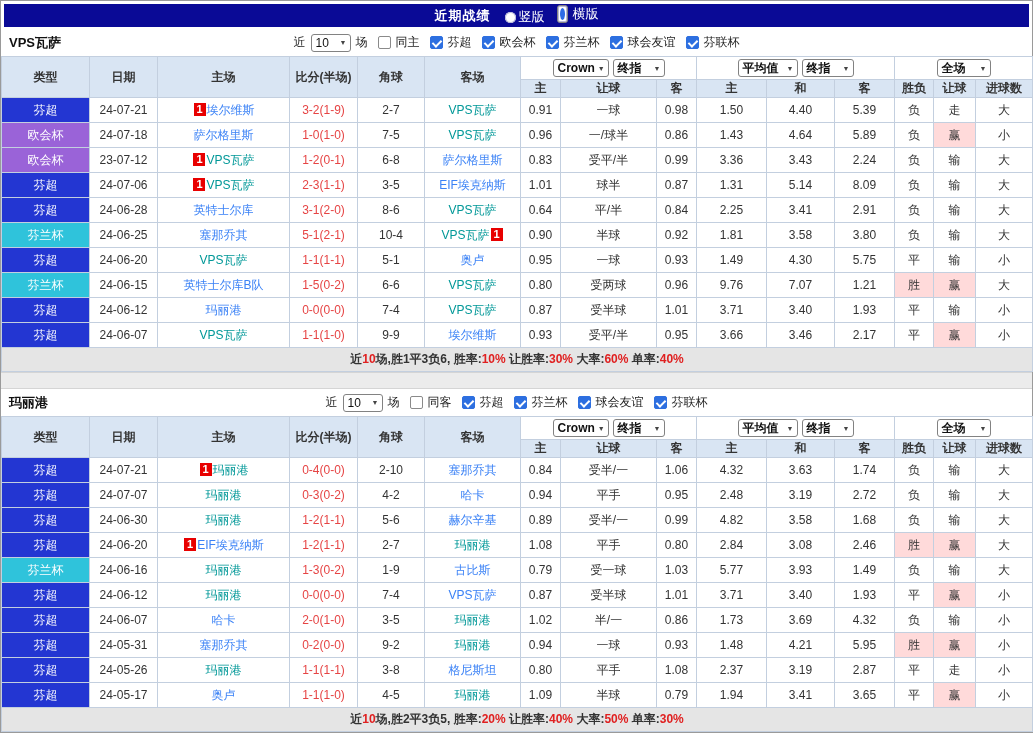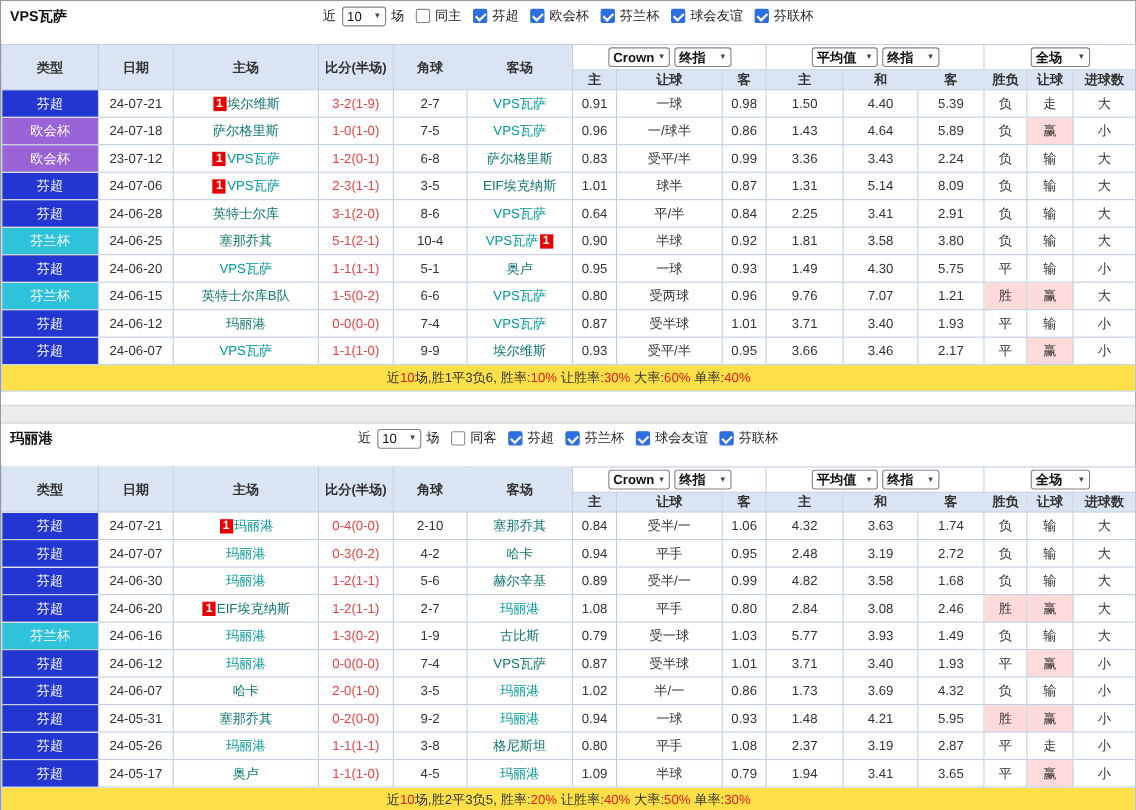--- a/index.html
+++ b/index.html
@@ -12,43 +12,53 @@
   .radio.sel::after { content:""; position:absolute; left:2px; top:2px; right:2px; bottom:2px; border-radius:50%; background:#2e6be6; }
   .sec-head { position:relative; height:27px; display:flex; align-items:center; justify-content:center; font-size:12px; color:#222; }
   .team { position:absolute; left:8px; font-weight:bold; font-size:13px; color:#111; }
   .filters { display:inline-flex; align-items:center; gap:3px; }
   .ftext { white-space:nowrap; }
   .sel { display:inline-flex; justify-content:space-between; align-items:center; border:1px solid #828282; border-radius:3px; background:#fff; height:18px; padding:0 3px 0 4px; font-size:12px; color:#111; vertical-align:middle; margin:0 2px; box-sizing:border-box; cursor:pointer; }
   .sel-arr { font-size:7px; color:#444; margin-left:3px; }
   .cb { display:inline-block; width:13px; height:13px; border:1px solid #8a8a8a; border-radius:2px; background:#fff; position:relative; margin:0 2px 0 7px; box-sizing:border-box; cursor:pointer; }
   .cb.on { background:#2d6fe0; border-color:#2d6fe0; }
   .cb.on::after { content:""; position:absolute; left:3px; top:1px; width:4px; height:7px; border-right:2px solid #fff; border-bottom:2px solid #fff; transform:rotate(45deg); }
-  table.grid { width:1031px; border-collapse:collapse; table-layout:fixed; font-size:12px; margin:12px auto; }
+  table.grid { width:1031px; border-collapse:collapse; table-layout:fixed; font-size:12px; margin:0 auto; }
   .grid th, .grid td { border:1px solid #c3cfdf; text-align:center; padding:0; overflow:hidden; white-space:nowrap; color:#333; }
   .grid td { height:24px; }
   .hstat { background:#d9e5f3; font-weight:bold; font-size:12px; color:#222; }
   .hsub  { background:#d9e5f3; font-weight:bold; font-size:12px; color:#222; height:17px; }
   .hdd   { background:#ffffff; height:22px; }
   td.type { color:#fff; font-size:12px; }
   td.score { color:#e64444; }
-  .tname { color:#0f766e; cursor:pointer; }
+  .tname { color:#3b82f6; cursor:pointer; }
   .tname.self { color:#009898; }
   .badge { display:inline-block; min-width:10px; height:13px; line-height:13px; background:#e80000; color:#fff; font-size:11px; font-weight:bold; padding:0 1px; margin:0 1px; vertical-align:1px; }
   .t-r { color:#e02020; }
   .t-b { color:#2743d0; }
   .t-g { color:#2f9e2f; }
   .t-k { color:#333; }
   .hl  { background:#ffdada; }
-  td.summary { height:23px; background:#fde047; font-size:12px; }
+  td.summary { height:23px; background:#e5e5e5; font-size:12px;font-weight:bold; }
   .sec-gap { height:15px; background:#ececec; border-top:1px solid #d5d5d5; border-bottom:1px solid #d5d5d5; }
 </style>
 </head>
 <body>
 
 <div class="page">
+  <div class="top-bar">
+    <span class="top-title">近期战绩</span>
+    <span id="topRadios"><span class="radio-item" style="margin-left: 0px;">
+          <span class="radio"></span>
+          <span class="radio-label">竖版</span>
+        </span><span class="radio-item" style="margin-left: 10px;">
+          <span class="radio sel"></span>
+          <span class="radio-label">横版</span>
+        </span></span>
+  </div>
   <div id="sections">
       <div class="section">
         <div class="sec-head">
           <span class="team">VPS瓦萨</span>
           <span class="filters">
             <span class="ftext">近</span>
             <span class="sel" style="width: 40px;">
               <span class="sel-t">10</span>
               <span class="sel-arr">▼</span>
             </span>

